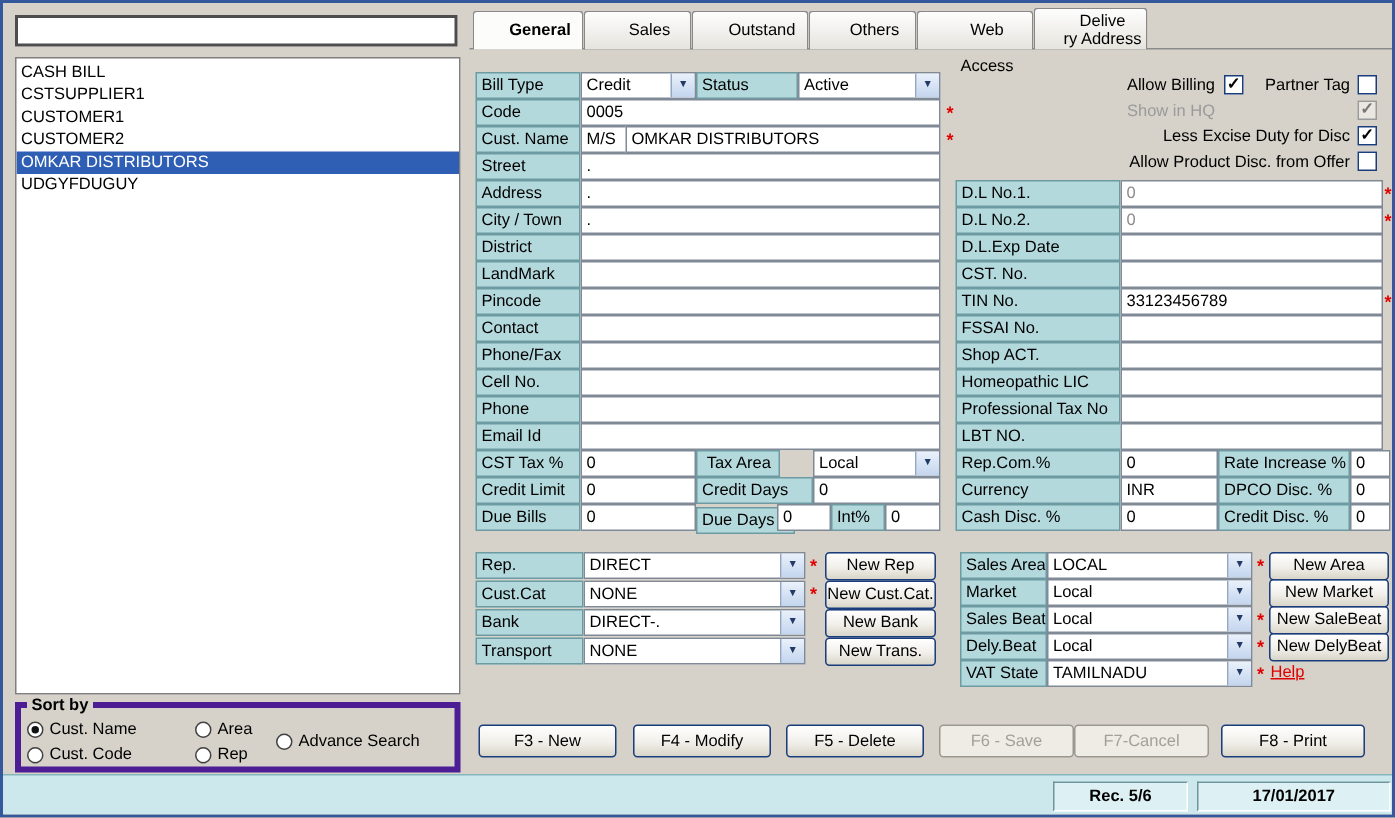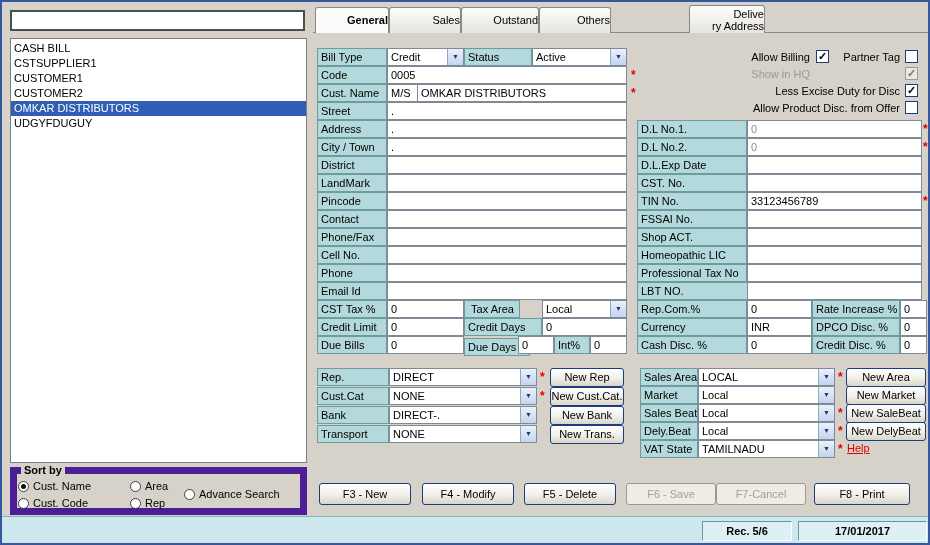--- a/index.html
+++ b/index.html
@@ -4,28 +4,28 @@
 <style>
   * { margin:0; padding:0; box-sizing:border-box; }
   body { font-family:"Liberation Sans", sans-serif; font-size:11px; background:#8a8a8a; }
   .win { position:relative; width:930px; height:545px; background:#d6d2c9; border:2px solid #35589c; overflow:hidden; }
 
   .search { position:absolute; left:8px; top:8px; width:295px; height:21px; background:#fff; border:2px solid #4d4d4d; font:inherit; padding:0 3px; }
   .listbox { position:absolute; left:8px; top:36px; width:297px; height:425px; background:#fff; border:1px solid #7f7f7f; padding-top:2px; overflow:hidden; }
   .li { height:15px; line-height:15px; padding-left:3px; white-space:nowrap; }
   .li.sel { background:#2f5fb4; color:#fff; }
 
-  .sortbox { position:absolute; left:8px; top:462px; width:297px; height:51px; border:7px solid #4c1d95; }
+  .sortbox { position:absolute; left:8px; top:462px; width:297px; height:51px; border:4px solid #4c1d95; }
   .sortbox legend { font-weight:bold; margin-left:4px; padding:0 3px; }
   .radio-item { position:absolute; display:flex; align-items:center; gap:4px; white-space:nowrap; }
   .radio { width:11px; height:11px; min-width:11px; border-radius:50%; border:1px solid #404040; background:#fff; position:relative; }
   .dot { display:none; position:absolute; left:2px; top:2px; width:5px; height:5px; border-radius:50%; background:#111; }
   .dot.show { display:block; }
 
-  .tab { position:absolute; top:5px; height:26px; background:linear-gradient(#fdfdfd,#e6e4dd); border:1px solid #888; border-bottom:none; border-radius:3px 3px 0 0; text-align:right; line-height:24px; cursor:pointer; z-index:1;padding-left:16px; }
+  .tab { position:absolute; top:5px; height:26px; background:linear-gradient(#fdfdfd,#e6e4dd); border:1px solid #888; border-bottom:none; border-radius:3px 3px 0 0; text-align:center; line-height:24px; cursor:pointer; z-index:1;padding-left:16px; }
   .tab.active { font-weight:bold; background:#fcfcfa; height:26px; z-index:3; }
   .tab.tall { top:3px; height:28px; line-height:12px; padding-top:2px; white-space:pre-line; }
   .tabline { position:absolute; left:311px; top:30px; width:617px; height:1px; background:#8b8b8b; z-index:0; }
 
   .lbl { position:absolute; height:18px; background:#b3d9dd; border:1px solid #6d9ba1; padding:2px 2px 0 3px; overflow:hidden; white-space:nowrap; }
   .fld { position:absolute; height:18px; background:#fff; border:1px solid #808a96; padding:2px 2px 0 3px; overflow:hidden; white-space:nowrap; }
   .fld.muted { color:#8c8c8c; }
   .combo { position:absolute; height:18px; background:#fff; border:1px solid #808a96; padding:2px 18px 0 3px; overflow:hidden; white-space:nowrap; cursor:pointer; }
   .arr { position:absolute; right:0; top:0; width:16px; height:16px; background:linear-gradient(#eaf1fb,#c3d5ee); border-left:1px solid #93a6c4; text-align:center; line-height:15px; font-size:7px; color:#223a66; }
 
@@ -87,20 +87,21 @@
   <div class="radio-item" style="left:182px;top:486px">
     <span class="radio"></span>
     <span>Advance Search</span>
   </div>
 
   <div class="tabline"></div>
   <div class="tab active" style="left:313px;width:74px">General</div>
   <div class="tab" style="left:387px;width:72px">Sales</div>
   <div class="tab" style="left:459px;width:78px">Outstand</div>
   <div class="tab" style="left:537px;width:72px">Others</div>
+  <div class="tab" style="left:609px;width:78px">Web Access</div>
   <div class="tab tall" style="left:687px;width:76px">Delive
 ry Address</div>
 
   <div class="lbl" style="left:315px;top:46px;width:70px">Bill Type</div>
   <div class="combo" style="left:385px;top:46px;width:77px">
     <span>Credit</span>
     <span class="arr">▼</span>
   </div>
   <div class="lbl" style="left:462px;top:46px;width:68px">Status</div>
   <div class="combo" style="left:530px;top:46px;width:95px">

